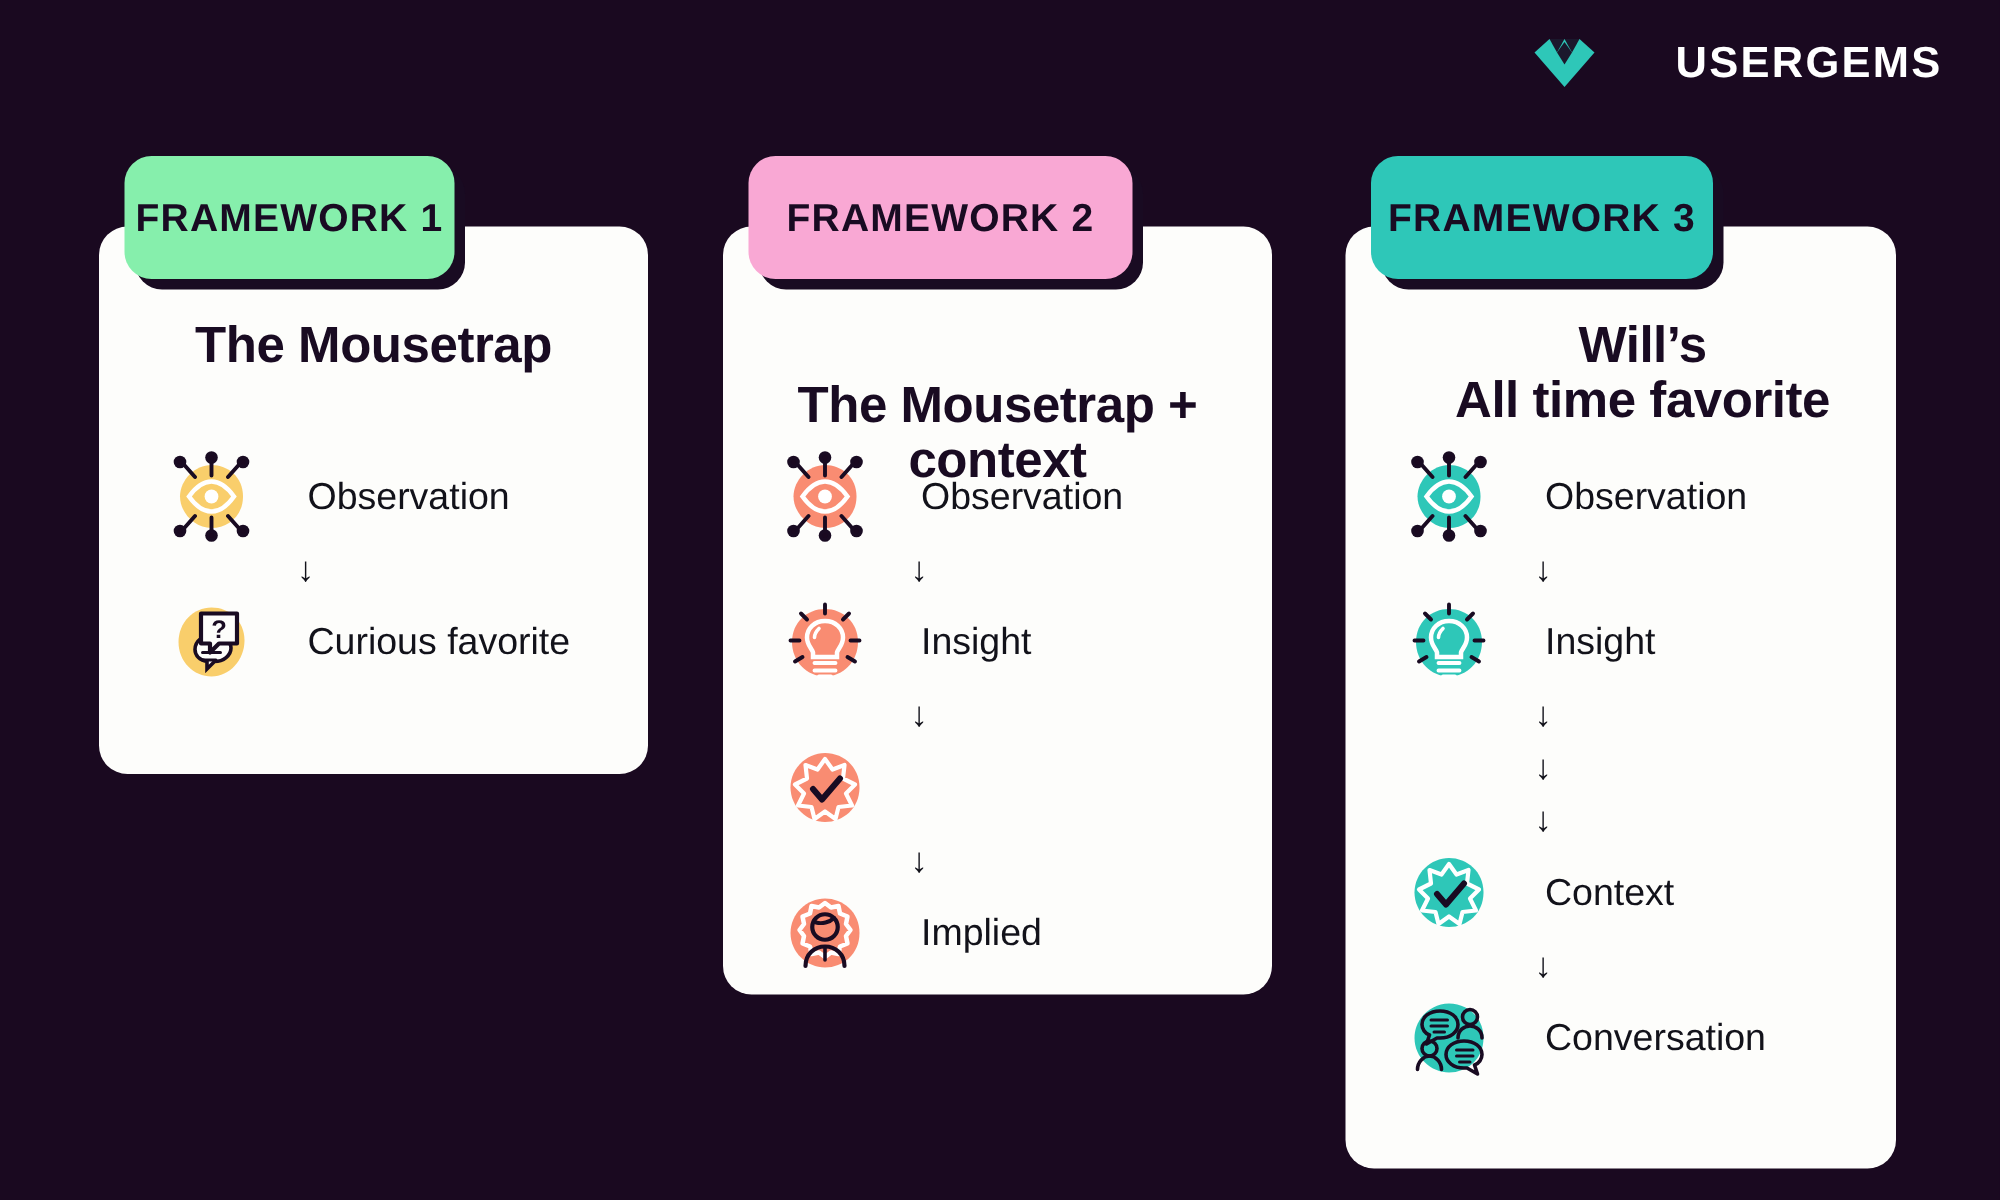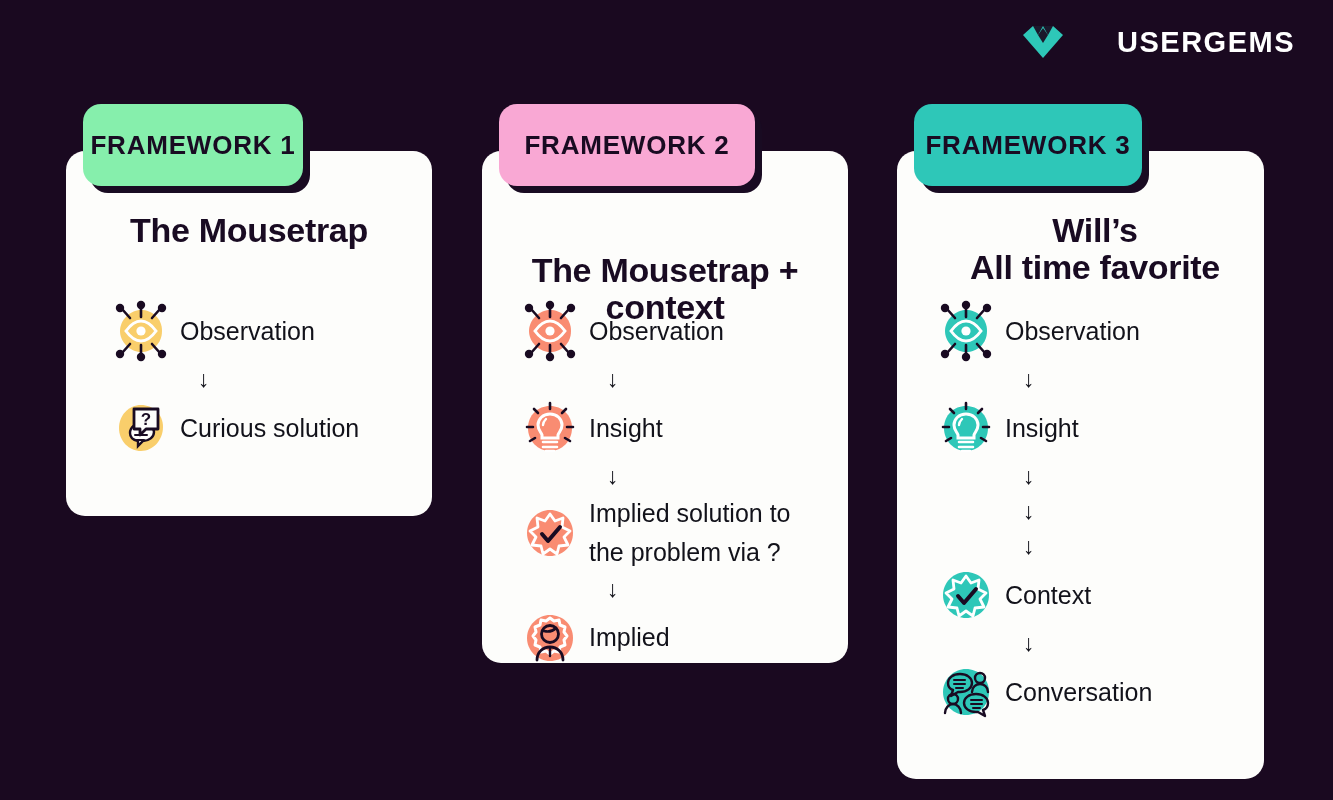--- a/index.html
+++ b/index.html
@@ -64,21 +64,21 @@
   .title-1 { left: 66px;  top: 212px; width: 366px; }
   .title-2 { left: 482px; top: 212px; width: 366px; margin-top: 40px; }
   .title-3 { left: 897px; top: 212px; width: 396px; }
 
   
   .flow { position: absolute; }
   .flow-1 { left: 110px; top: 300px; }
   .flow-2 { left: 519px; top: 300px; }
   .flow-3 { left: 935px; top: 300px; }
 
-  .flow-row { display: flex; align-items: center; gap: 8px; }
+  .flow-row { display: flex; align-items: center; gap: 33px; }
   .flow-icon { width: 62px; height: 62px; flex: 0 0 62px; }
   .flow-label {
     color: #12121a;
     font-size: 25px;
     line-height: 1.55;
     max-width: 215px;
   }
   .flow-arrow {
     color: #12121a;
     font-size: 23px;
@@ -137,21 +137,21 @@
     <div class="flow-row">
       <svg class="flow-icon" viewBox="0 0 62 62">
         <path d="M31 8c12 0 22 9 22 22s-10 24-22 24S9 44 9 31 19 8 31 8z" fill="#F9CE6B"></path>
         <path d="M20 36c0-6 6-10 12-10s12 4 12 9-5 9-11 9l-5 5v-5c-5-1-8-4-8-8z" fill="#fdfdfb" stroke="#190b22" stroke-width="2.4"></path>
         <path d="M24 12h24v20H36l-6 6v-6h-6z" fill="#fdfdfb" stroke="#190b22" stroke-width="2.8" stroke-linejoin="round"></path>
         <text x="36" y="28" font-family="Liberation Sans, sans-serif" font-size="17" font-weight="bold" fill="#190b22" text-anchor="middle">?</text>
         <g stroke="#190b22" stroke-width="2" stroke-linecap="round">
             <path d="M25 38h12M25 43h9"></path>
           </g>
       </svg>
-      <div class="flow-label">Curious solution</div>
+      <div class="flow-label">Curious favorite</div>
     </div>
   </div>
 
   <div class="card card-2"></div>
   <div class="badge badge-2">FRAMEWORK 2</div>
   <div class="card-title title-2">The Mousetrap + context</div>
 
   <div class="flow flow-2">
     <div class="flow-row">
       <svg class="flow-icon" viewBox="0 0 62 62">
@@ -195,21 +195,20 @@
       </svg>
       <div class="flow-label">Insight</div>
     </div>
     <div class="flow-arrow">↓</div>
     <div class="flow-row">
       <svg class="flow-icon" viewBox="0 0 62 62">
         <path d="M31 8c12 0 23 9 23 23s-11 23-23 23S8 44 8 31 19 8 31 8z" fill="#F98C72"></path>
         <path d="M31 12l5 7 8-3-1 9 8 4-6 6 4 8-9 1-2 8-7-5-7 5-2-8-9-1 4-8-6-6 8-4-1-9 8 3z" fill="none" stroke="#ffffff" stroke-width="2.8" stroke-linejoin="round"></path>
         <path d="M23 32l6 7 12-14" fill="none" stroke="#190b22" stroke-width="4" stroke-linecap="round" stroke-linejoin="round"></path>
       </svg>
-      <div class="flow-label">Implied solution to the problem via ?</div>
     </div>
     <div class="flow-arrow">↓</div>
     <div class="flow-row">
       <svg class="flow-icon" viewBox="0 0 62 62">
         <path d="M31 8c12 0 23 9 23 23s-11 23-23 23S8 44 8 31 19 8 31 8z" fill="#F98C72"></path>
         <path d="M31 11l4 3 5-1 1 5 5 2-1 5 3 4-3 4 1 5-5 2-1 5-5-1-4 3-4-3-5 1-1-5-5-2 1-5-3-4 3-4-1-5 5-2 1-5 5 1z" fill="none" stroke="#ffffff" stroke-width="3" stroke-linejoin="round"></path>
         <circle cx="31" cy="27" r="8.5" fill="none" stroke="#190b22" stroke-width="2.8"></circle>
         <path d="M25 24c4 1 9 0 12-3" fill="none" stroke="#190b22" stroke-width="2.6" stroke-linecap="round"></path>
         <path d="M18 53c0-8 6-13 13-13s13 5 13 13" fill="none" stroke="#190b22" stroke-width="2.8" stroke-linecap="round"></path>
         <path d="M31 41v8" stroke="#190b22" stroke-width="2.4" stroke-linecap="round"></path>

